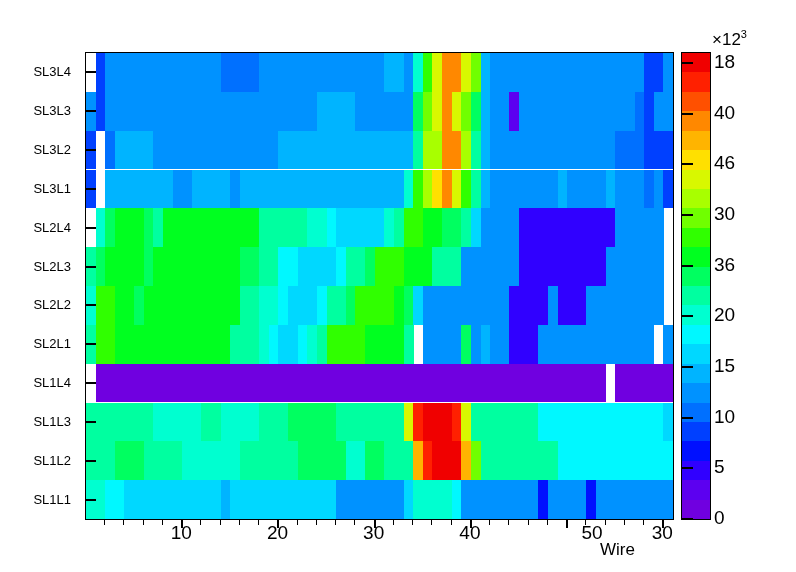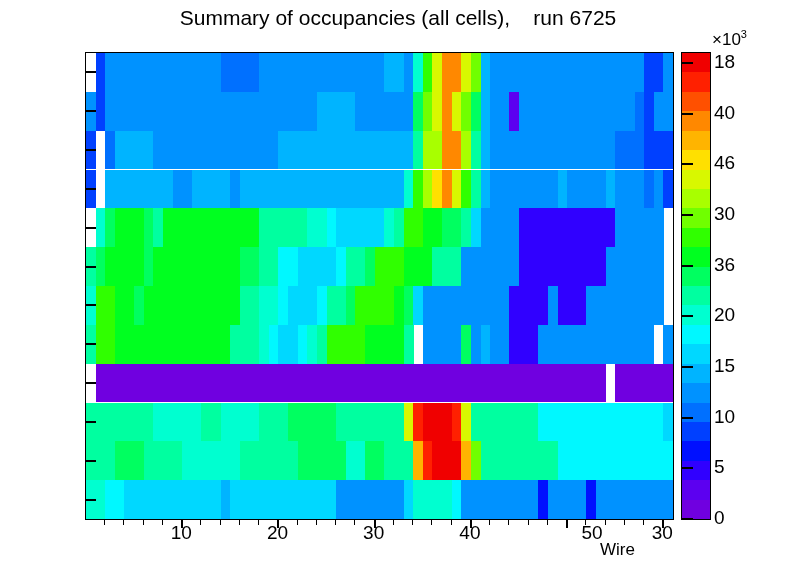--- a/index.html
+++ b/index.html
@@ -176,22 +176,35 @@
     color: #000;
     white-space: nowrap;
   }
   #cb-exponent sup { font-size: 11px; vertical-align: super; }
 </style>
 </head>
 <body>
 
 <div id="canvas">
 
-  <div id="plot-title">Summary of occupancies (all cells),    run 6725</div>
-
+
+  <div id="y-axis-labels">
+      <div class="ylabel" style="top: 19.4167px;">SL3L4</div>
+      <div class="ylabel" style="top: 58.25px;">SL3L3</div>
+      <div class="ylabel" style="top: 97.0833px;">SL3L2</div>
+      <div class="ylabel" style="top: 135.917px;">SL3L1</div>
+      <div class="ylabel" style="top: 174.75px;">SL2L4</div>
+      <div class="ylabel" style="top: 213.583px;">SL2L3</div>
+      <div class="ylabel" style="top: 252.417px;">SL2L2</div>
+      <div class="ylabel" style="top: 291.25px;">SL2L1</div>
+      <div class="ylabel" style="top: 330.083px;">SL1L4</div>
+      <div class="ylabel" style="top: 368.917px;">SL1L3</div>
+      <div class="ylabel" style="top: 407.75px;">SL1L2</div>
+      <div class="ylabel" style="top: 446.583px;">SL1L1</div>
+    </div>
 
   <div id="plot-frame">
     <div id="heatmap-grid">
         <div class="hm-row" style="top: 0px; height: 38.8333px;">
           <div class="hm-cell" style="left: 9.62295px; width: 10.023px; background: rgb(0, 64, 255);"></div>
           <div class="hm-cell" style="left: 19.2459px; width: 115.875px; background: rgb(0, 146, 255);"></div>
           <div class="hm-cell" style="left: 134.721px; width: 38.8918px; background: rgb(0, 112, 255);"></div>
           <div class="hm-cell" style="left: 173.213px; width: 125.498px; background: rgb(0, 146, 255);"></div>
           <div class="hm-cell" style="left: 298.311px; width: 19.6459px; background: rgb(0, 180, 255);"></div>
           <div class="hm-cell" style="left: 317.557px; width: 10.023px; background: rgb(0, 146, 255);"></div>
@@ -510,15 +523,15 @@
       <div class="cb-label" style="top: 212.739px;">36</div>
       <div class="cb-tick" style="top: 162.087px;"></div>
       <div class="cb-label" style="top: 162.087px;">30</div>
       <div class="cb-tick" style="top: 111.435px;"></div>
       <div class="cb-label" style="top: 111.435px;">46</div>
       <div class="cb-tick" style="top: 60.7826px;"></div>
       <div class="cb-label" style="top: 60.7826px;">40</div>
       <div class="cb-tick" style="top: 10.1304px;"></div>
       <div class="cb-label" style="top: 10.1304px;">18</div>
     </div>
-  <div id="cb-exponent"><span>×10</span><sup>3</sup></div>
+  <div id="cb-exponent"><span>×12</span><sup>3</sup></div>
 
 </div>
 
 </body></html>

